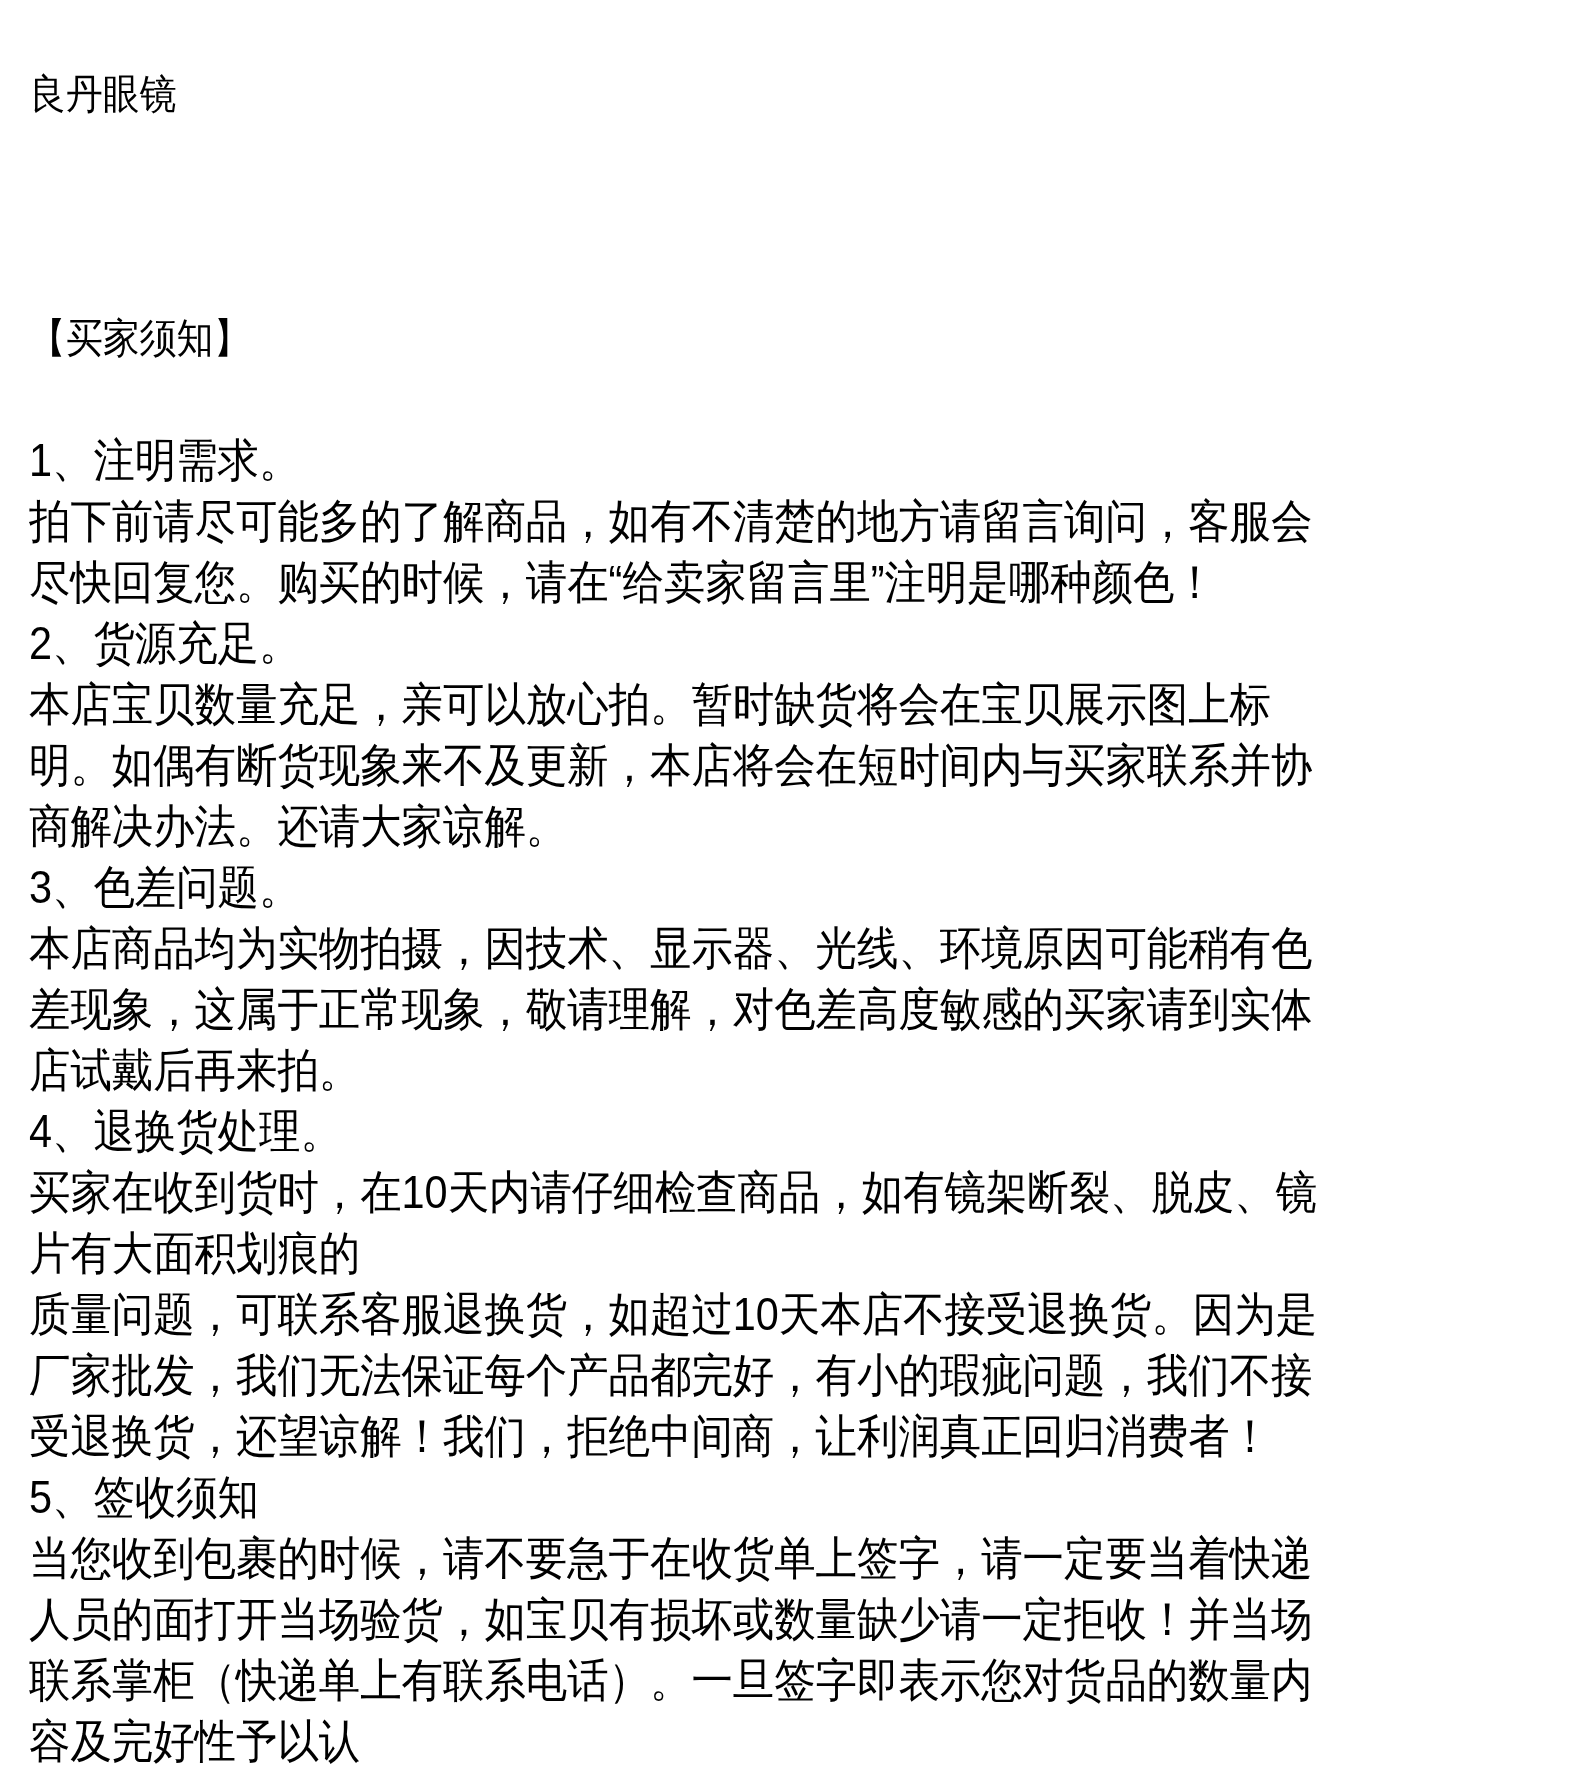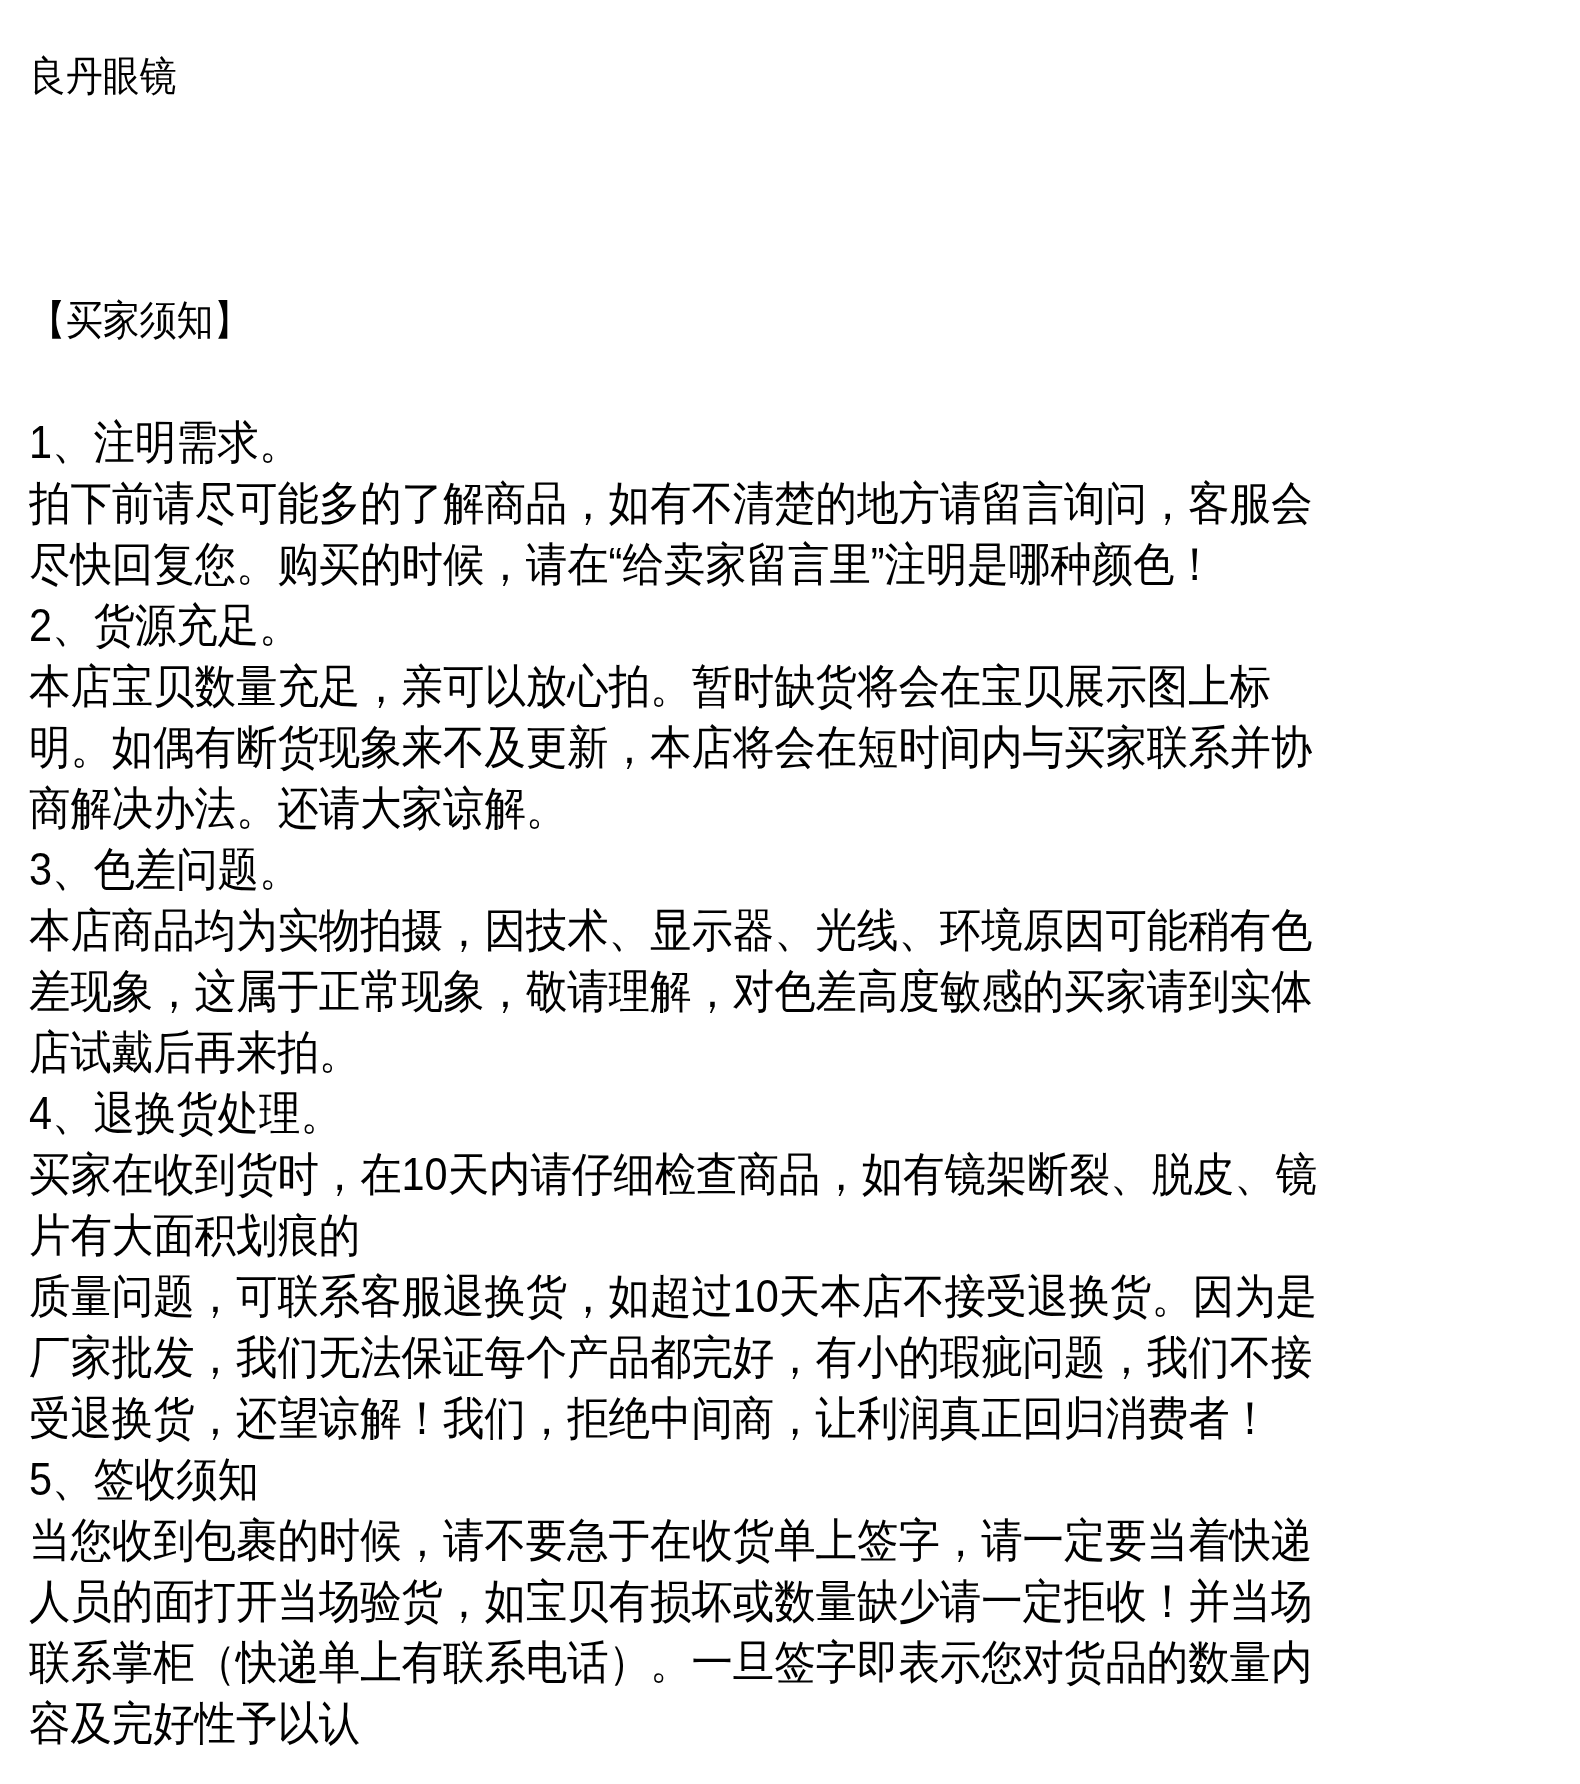--- a/index.html
+++ b/index.html
@@ -8,21 +8,21 @@
     width: 1580px;
     height: 1784px;
     overflow: hidden;
     font-family: "Liberation Sans", "DejaVu Sans", sans-serif;
     color: #000000;
   }
   .page {
     width: 1580px;
     height: 1784px;
     background: #ffffff;
-    padding: 46px 30px 0 29px;
+    padding: 64px 30px 0 29px;
   }
   .line {
     min-height: 61px;
     line-height: 61px;
     font-size: 46px;
     white-space: nowrap;
     letter-spacing: 0px;
     transform: scaleX(0.90);
     transform-origin: 0 50%;
     font-weight: 400;

